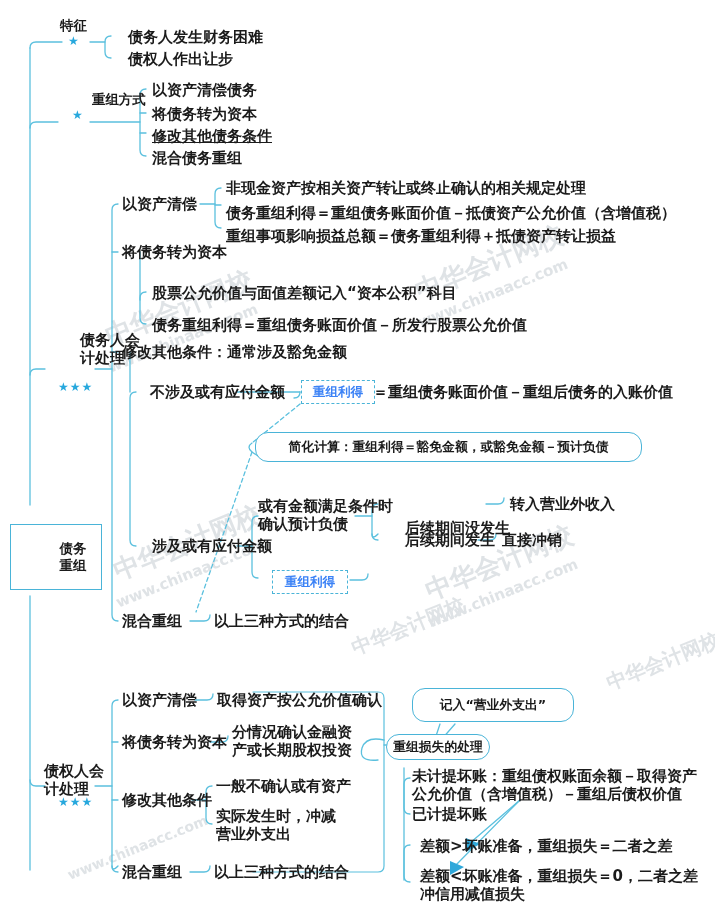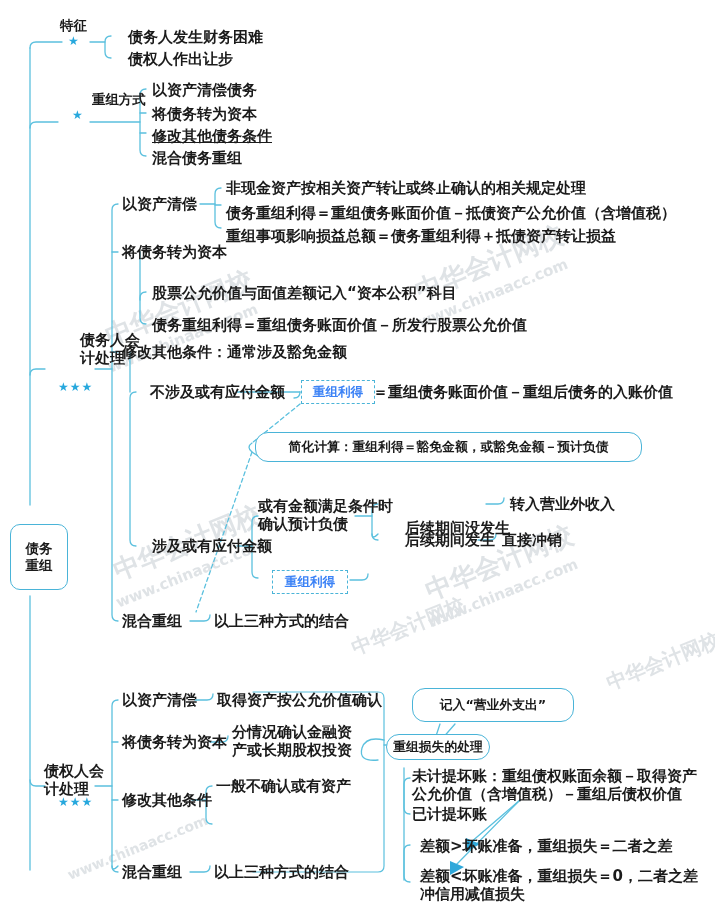--- a/index.html
+++ b/index.html
@@ -38,28 +38,29 @@
   .n13 { font-size: 15px; }
   .n14 { font-size: 13.4px; }
 
   .root-node {
     position: absolute;
     display: flex;
     align-items: center;
     justify-content: center;
     text-align: center;
     border: 1.4px solid #4ab4d8;
-    border-radius: 10px;
+    border-radius: 0;
     background: #ffffff;
     color: #1b1b1b;
     font-weight: bold;
     font-size: 13.4px;
     line-height: 1.3;
     white-space: pre;
     z-index: 3;
+    padding-left: 34px;
   }
   .pill {
     position: absolute;
     display: flex;
     align-items: center;
     justify-content: center;
     border: 1.3px solid #4ab4d8;
     border-radius: 13px;
     background: #ffffff;
     color: #1b1b1b;
@@ -297,20 +298,22 @@
 
     <div class="node n13" style="left:122px; top:692px;">以资产清偿</div>
     <div class="node n13" style="left:217px; top:692px;">取得资产按公允价值确认</div>
 
     <div class="node n13" style="left:122px; top:734px;">将债务转为资本</div>
     <div class="node n13" style="left:232px; top:724px;">分情况确认金融资
 产或长期股权投资</div>
 
     <div class="node n13" style="left:122px; top:792px;">修改其他条件</div>
     <div class="node n13" style="left:216px; top:778px;">一般不确认或有资产</div>
+    <div class="node n13" style="left:216px; top:808px;">实际发生时，冲减
+营业外支出</div>
 
     <div class="node n13" style="left:122px; top:864px;">混合重组</div>
     <div class="node n13" style="left:214px; top:864px;">以上三种方式的结合</div>
 
     <div class="callout" style="left:412px; top:688px; width:160px; height:32px;">记入“营业外支出”</div>
     <div class="pill" style="left:386px; top:734px; width:102px; height:24px;">重组损失的处理</div>
 
     <div class="node n13" style="left:412px; top:768px;">未计提坏账：重组债权账面余额－取得资产
 公允价值（含增值税）－重组后债权价值</div>
     <div class="node n13" style="left:412px; top:806px;">已计提坏账</div>

